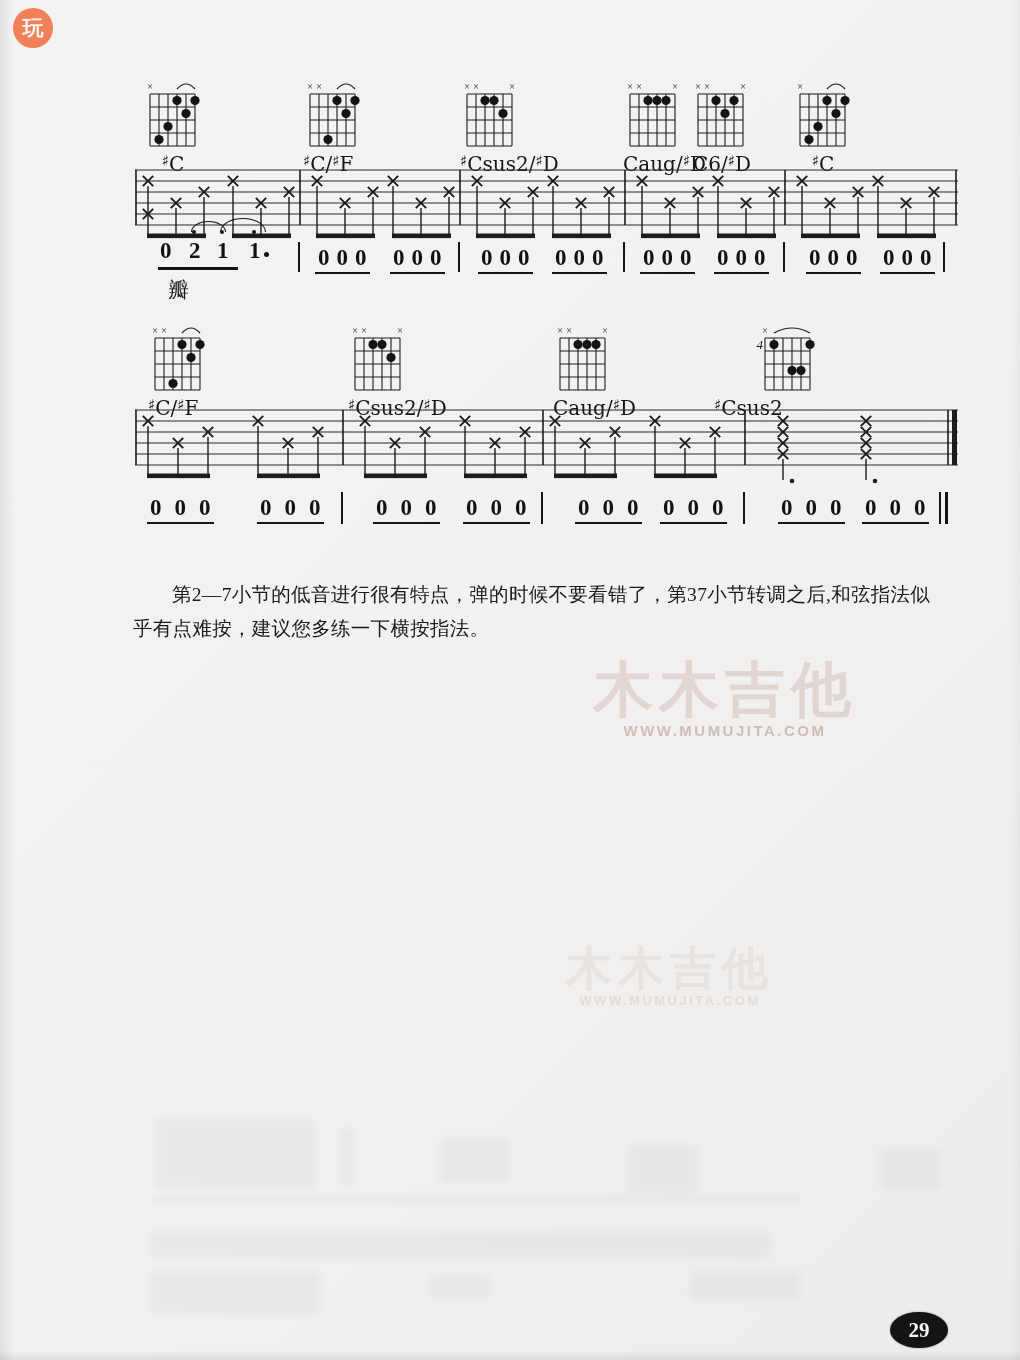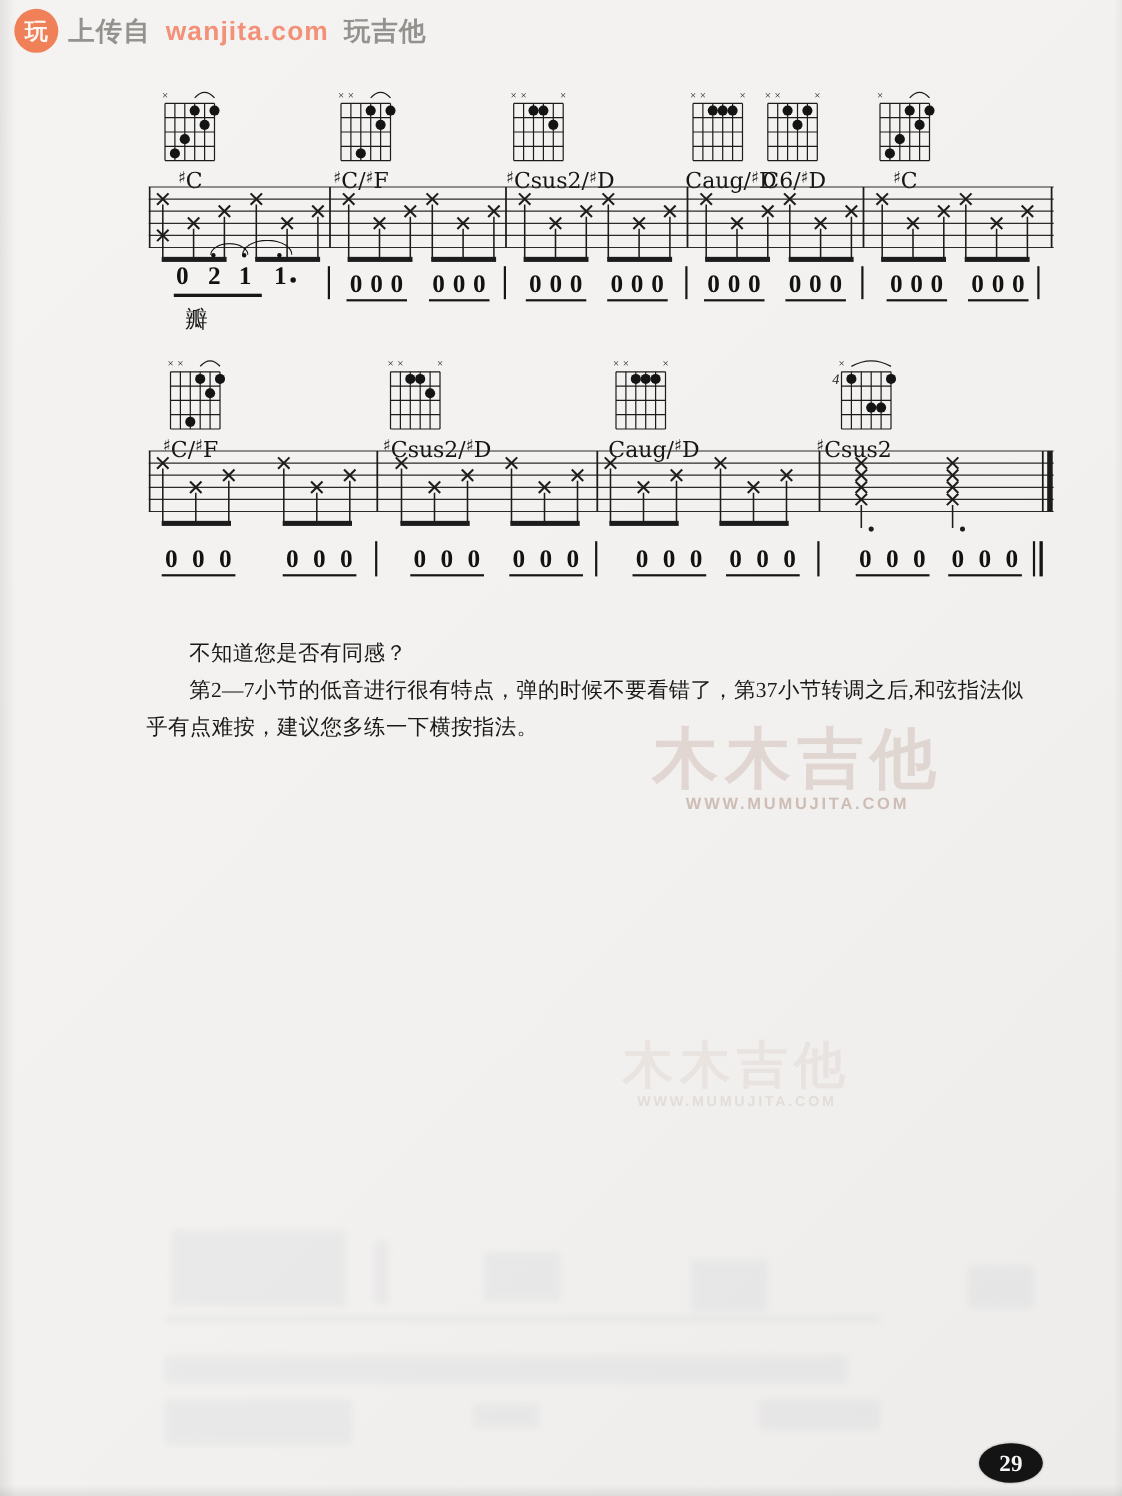--- a/index.html
+++ b/index.html
@@ -61,25 +61,20 @@
 
 <div id="page">
   <div class="abs edge-left"></div>
   <div class="abs edge-bottom"></div>
   <div class="abs edge-right"></div>
 
   <div id="hdr" class="abs">
     <div class="logo">
       <span>玩</span>
     </div>
-    <div class="brandline">
-      <span>上传自</span>
-      <span class="site">wanjita.com</span>
-      <span>玩吉他</span>
-    </div>
   </div>
 
   <div id="score" class="abs" style="left:0;top:0;width:1020px;height:560px;">
       <svg width="64" height="74" viewBox="0 0 64 74" class="abs" style="left: 141px; top: 78px;">
         <g stroke="#1c1c1c" stroke-width="1.1">
           <line x1="9" y1="16" x2="54" y2="16"></line>
           <line x1="9" y1="29" x2="54" y2="29"></line>
           <line x1="9" y1="42" x2="54" y2="42"></line>
           <line x1="9" y1="55" x2="54" y2="55"></line>
           <line x1="9" y1="68" x2="54" y2="68"></line>
@@ -293,21 +288,21 @@
           <line x1="54" y1="16" x2="54" y2="68"></line>
         </g>
         <text x="9" y="12" text-anchor="middle" font-size="10" fill="#1c1c1c">×</text>
         <circle cx="18" cy="22.5" r="4.6" fill="#141414"></circle>
         <circle cx="54" cy="22.5" r="4.6" fill="#141414"></circle>
         <circle cx="36" cy="48.5" r="4.6" fill="#141414"></circle>
         <circle cx="45" cy="48.5" r="4.6" fill="#141414"></circle>
         <path d="M 18 11 Q 36 1 54 11" fill="none" stroke="#1c1c1c" stroke-width="1.2"></path>
         <text x="0.5" y="27" font-size="13" font-style="italic" fill="#1c1c1c">4</text>
       </svg>
-      <div class="chord-label abs" style="left: 742px; top: 396px;"><span class="sh">♯</span>Csus2</div>
+      <div class="chord-label abs" style="left: 714px; top: 396px;"><span class="sh">♯</span>Csus2</div>
       <svg width="823" height="84" viewBox="0 0 823 84" class="abs" style="left: 135px; top: 166px;">
         <line x1="0" y1="4" x2="823" y2="4" stroke="#2a2a2a" stroke-width="1.1"></line>
         <line x1="0" y1="15" x2="823" y2="15" stroke="#2a2a2a" stroke-width="1.1"></line>
         <line x1="0" y1="26" x2="823" y2="26" stroke="#2a2a2a" stroke-width="1.1"></line>
         <line x1="0" y1="37" x2="823" y2="37" stroke="#2a2a2a" stroke-width="1.1"></line>
         <line x1="0" y1="48" x2="823" y2="48" stroke="#2a2a2a" stroke-width="1.1"></line>
         <line x1="0" y1="59" x2="823" y2="59" stroke="#2a2a2a" stroke-width="1.1"></line>
         <line x1="1" y1="4" x2="1" y2="59" stroke="#1c1c1c" stroke-width="1.6"></line>
         <line x1="165" y1="4" x2="165" y2="59" stroke="#1c1c1c" stroke-width="1.6"></line>
         <line x1="325" y1="4" x2="325" y2="59" stroke="#1c1c1c" stroke-width="1.6"></line>
@@ -611,21 +606,20 @@
         <span>0</span>
       </div>
       <div class="nbar abs" style="left: 341px; top: 492px; width: 2px; height: 32px;"></div>
       <div class="nbar abs" style="left: 541px; top: 492px; width: 2px; height: 32px;"></div>
       <div class="nbar abs" style="left: 743px; top: 492px; width: 2px; height: 32px;"></div>
       <div class="nbar abs" style="left: 939px; top: 492px; width: 2px; height: 32px;"></div>
       <div class="nbar abs" style="left: 945px; top: 492px; width: 3px; height: 32px;"></div>
     </div>
 
   <div id="textblock" class="abs">
-    <p>不知道您是否有同感？</p>
     <p>第2—7小节的低音进行很有特点，弹的时候不要看错了，第37小节转调之后,和弦指法似乎有点难按，建议您多练一下横按指法。</p>
   </div>
 
   <div id="wm1" class="abs wm" style="left:555px;top:630px;width:340px;">
     <div class="wm-brand">木木吉他</div>
     <div class="wm-url">WWW.MUMUJITA.COM</div>
   </div>
   <div id="wm2" class="abs wm" style="left:520px;top:915px;width:300px;">
     <div class="wm-brand">木木吉他</div>
     <div class="wm-url">WWW.MUMUJITA.COM</div>

